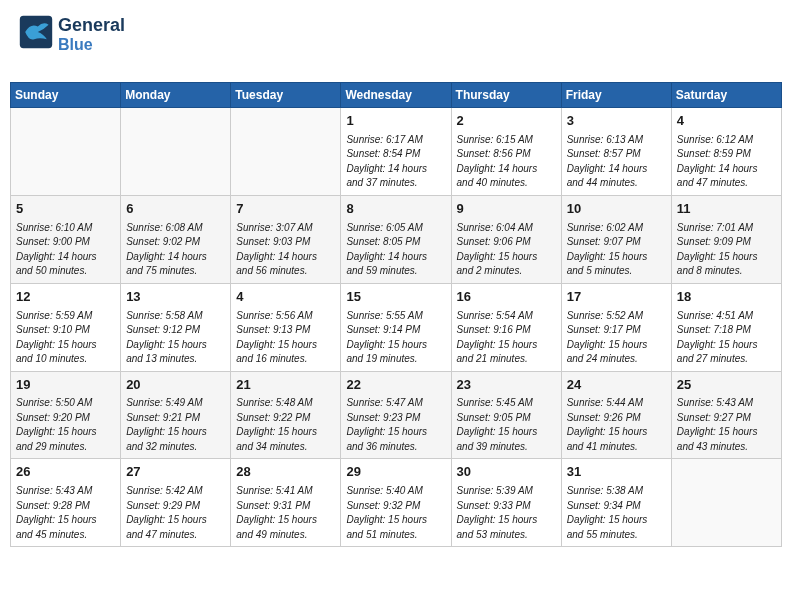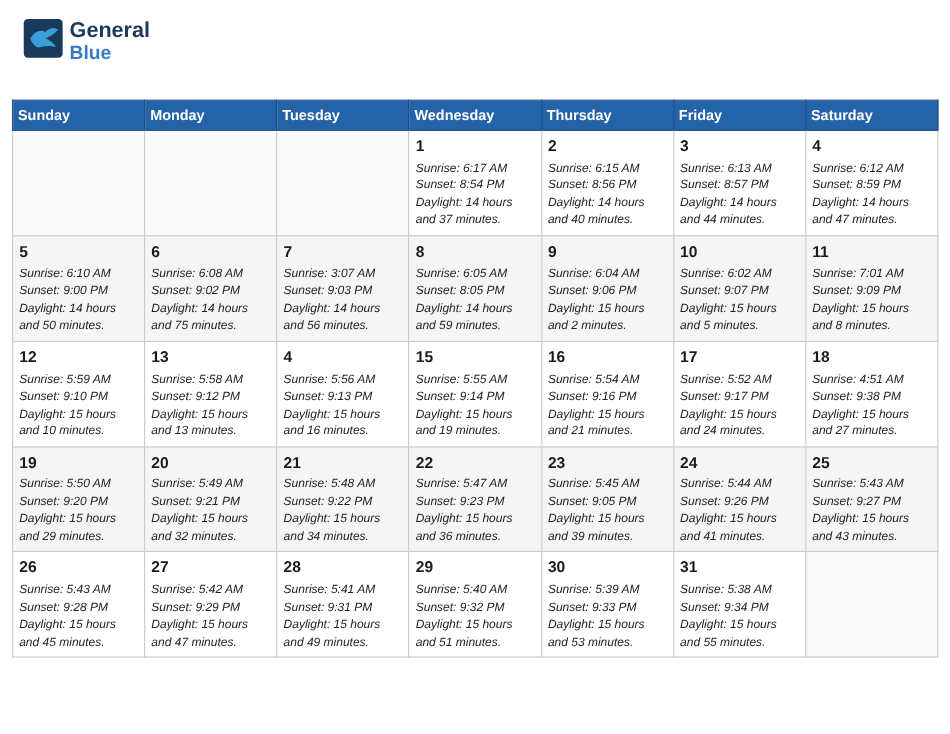--- a/index.html
+++ b/index.html
@@ -270,21 +270,21 @@
           <div class="cell-info">
             <div>Sunrise: 5:52 AM</div>
             <div>Sunset: 9:17 PM</div>
             <div>Daylight: 15 hours and 24 minutes.</div>
           </div>
         </td>
         <td>
           <span class="day-num">18</span>
           <div class="cell-info">
             <div>Sunrise: 4:51 AM</div>
-            <div>Sunset: 9:38 PM</div>
+            <div>Sunset: 7:18 PM</div>
             <div>Daylight: 15 hours and 27 minutes.</div>
           </div>
         </td>
       </tr>
       <tr>
         <td>
           <span class="day-num">19</span>
           <div class="cell-info">
             <div>Sunrise: 5:50 AM</div>
             <div>Sunset: 9:20 PM</div>

